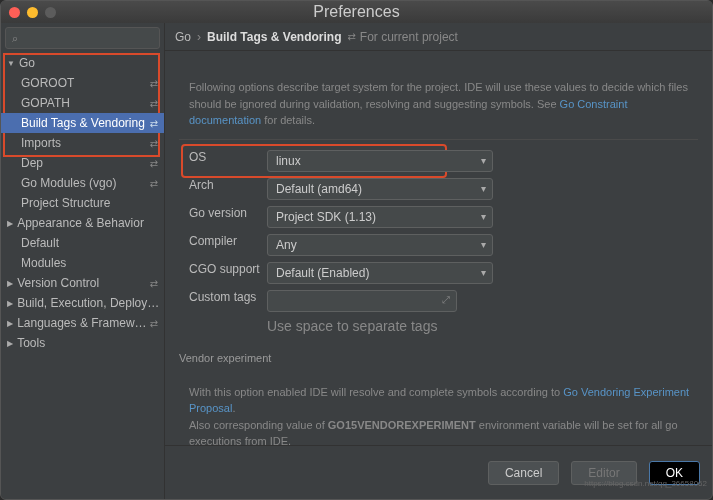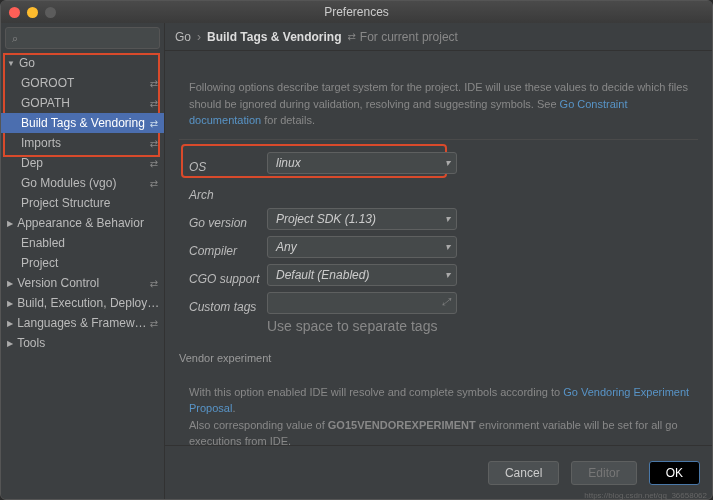--- a/index.html
+++ b/index.html
@@ -1,21 +1,21 @@
 <!DOCTYPE html>
 <html><head>
 <meta charset="utf-8">
 <style>
 * { margin:0; padding:0; box-sizing:border-box; font-family:-apple-system,"Segoe UI",Arial,sans-serif; }
 body { background:#2b2b2b; color:#bbb; font-size:12px; overflow:hidden; width:713px; height:500px; }
 .window { width:713px; height:500px; background:#3c3f41; display:flex; flex-direction:column; border:1px solid #555; border-radius:6px; overflow:hidden; }
 .titlebar { height:22px; background:linear-gradient(#4a4a4a,#3a3a3a); display:flex; align-items:center; padding:0 8px; position:relative; }
 .traffic { display:flex; gap:7px; }
 .tlight { width:11px; height:11px; border-radius:50%; }
-.title { position:absolute; left:0; right:0; text-align:center; color:#ccc; font-size:12px; }
+.title { position:absolute; left:0; right:0; text-align:center; color:#ccc; font-size:16px; }
 .body { flex:1; display:flex; min-height:0; }
 .sidebar { width:164px; background:#3c3f41; border-right:1px solid #323232; display:flex; flex-direction:column; }
 .search { margin:4px; height:22px; background:#45494a; border:1px solid #555; border-radius:3px; padding:0 6px; color:#888; font-size:11px; display:flex; align-items:center; }
 .tree { flex:1; overflow:auto; position:relative; }
 .node { display:flex; align-items:center; height:20px; padding-left:6px; color:#bbb; cursor:pointer; position:relative; }
 .node .label { flex:1; white-space:nowrap; overflow:hidden; text-overflow:ellipsis; }
 .node.l1 .label { padding-left:14px; }
 .node.l0.exp::before { content:"▼"; font-size:8px; margin-right:4px; color:#aaa; }
 .node.l0.col::before { content:"▶"; font-size:8px; margin-right:4px; color:#aaa; }
 .node.sel { background:#4b6eaf; color:#fff; }
@@ -23,33 +23,33 @@
 .redbox1 { position:absolute; border:2px solid #d94a2b; pointer-events:none; }
 .content { flex:1; display:flex; flex-direction:column; min-width:0; }
 .crumb { height:28px; display:flex; align-items:center; padding:0 10px; color:#bbb; border-bottom:1px solid #323232; gap:6px; }
 .crumb .pc { color:#888; display:flex; align-items:center; gap:4px; }
 .crumb .sep { color:#888; }
 .main { flex:1; overflow:auto; padding:8px 14px; color:#999; }
 .section { color:#9a9a9a; font-size:11px; margin:4px 0 6px; }
 .help { font-size:11px; color:#888; line-height:1.5; margin-bottom:10px; padding-left:10px;margin-top:20px; }
 .help a { color:#5894c7; text-decoration:none; }
 .divider { border-top:1px solid #4a4a4a; margin:6px 0 10px; }
-.formrow { display:flex; align-items:flex-end; height:24px; margin-bottom:4px;font-style:italic; }
+.formrow { display:flex; align-items:flex-start; height:24px; margin-bottom:4px; }
 .formrow label { width:78px; color:#bbb; font-size:12px; }
-.select { width:190px; height:22px; background:#45494a; border:1px solid #5e6060; border-radius:3px; color:#ccc; font-size:12px; padding:0 22px 0 8px; display:flex; align-items:center; position:relative; cursor:pointer; }
+.select { width:226px; height:22px; background:#45494a; border:1px solid #5e6060; border-radius:3px; color:#ccc; font-size:12px; padding:0 22px 0 8px; display:flex; align-items:center; position:relative; cursor:pointer; }
 .select::after { content:"▾"; position:absolute; right:6px; color:#aaa; font-size:10px; }
 .input { width:190px; height:22px; background:#45494a; border:1px solid #5e6060; border-radius:3px; color:#ccc; font-size:12px; padding:0 8px; position:relative; }
 .input .exp { position:absolute; right:6px; top:3px; color:#888; font-size:10px; }
 .hint { font-size:14px; color:#888; margin-left:78px; margin-top:2px; }
 .redbox2 { position:absolute; border:2px solid #d94a2b; border-radius:4px; pointer-events:none; }
 .footer { height:54px; border-top:1px solid #323232; display:flex; align-items:center; justify-content:flex-end; gap:12px; padding:0 12px; }
 .btn { height:24px; padding:0 16px; background:#4c5052; border:1px solid #5e6060; border-radius:3px; color:#ccc; font-size:12px; cursor:pointer; }
 .btn.primary { background:#000000; border-color:#4a78a8; color:#fff; }
 .btn.disabled { color:#777; }
-.watermark { position:absolute; right:6px; bottom:0; font-size:8px; color:#666; }
+.watermark { position:absolute; right:6px; bottom:12px; font-size:8px; color:#666; }
 </style>
 </head>
 <body>
 <div class="window">
  <div class="titlebar">
   <div class="traffic">
    <div class="tlight" style="background:#ff5f57"></div>
    <div class="tlight" style="background:#febc2e"></div>
    <div class="tlight" style="background:#5c5c5c"></div>
   </div>
@@ -89,24 +89,24 @@
             <span class="label">Go Modules (vgo)</span>
             <span class="pcicon">⇄</span>
           </div>
     <div class="node l1">
             <span class="label">Project Structure</span>
           </div>
     <div class="node l0 col">
             <span class="label">Appearance &amp; Behavior</span>
           </div>
     <div class="node l1">
-            <span class="label">Enabled</span>
-          </div>
-    <div class="node l1">
-            <span class="label">Project</span>
+            <span class="label">Default</span>
+          </div>
+    <div class="node l1">
+            <span class="label">Modules</span>
           </div>
     <div class="node l0 col">
             <span class="label">Version Control</span>
             <span class="pcicon">⇄</span>
           </div>
     <div class="node l0 col">
             <span class="label">Build, Execution, Deployment</span>
           </div>
     <div class="node l0 col">
             <span class="label">Languages &amp; Frameworks</span>
@@ -135,20 +135,23 @@
     <div style="position:relative; padding-left:10px;">
      <div class="redbox2" style="left:2px; top:-6px; width:266px; height:34px;"></div>
      <div class="formrow">
               <label>OS</label>
               <div class="select">
                 <span>linux</span>
               </div>
             </div>
      <div class="formrow">
               <label>Arch</label>
+              <div class="select">
+                <span>Default (amd64)</span>
+              </div>
             </div>
      <div class="formrow">
               <label>Go version</label>
               <div class="select">
                 <span>Project SDK (1.13)</span>
               </div>
             </div>
      <div class="formrow">
               <label>Compiler</label>
               <div class="select">

